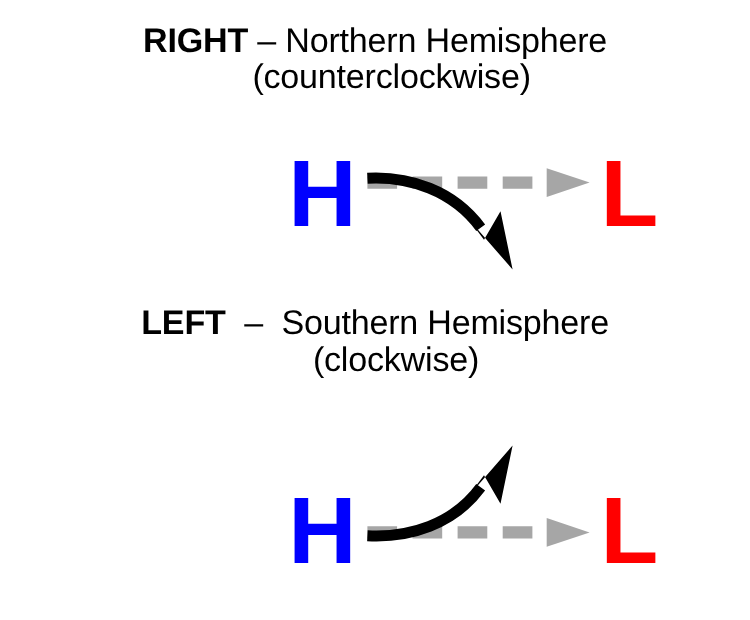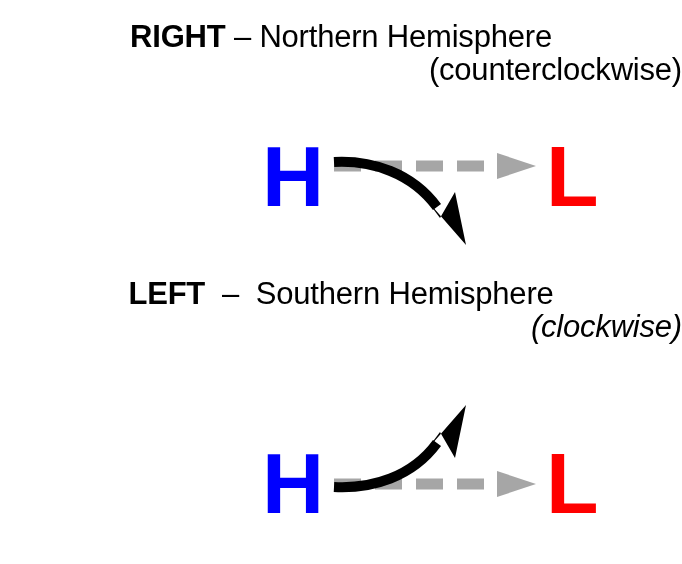--- a/index.html
+++ b/index.html
@@ -32,29 +32,28 @@
     white-space: pre;
   }
   .caption-line .kw {
     font-weight: bold;
   }
   .caption-sub {
     display: block;
     font-size: 31px;
     letter-spacing: -0.2px;
     white-space: pre;
-    text-align: right;
   }
 
   #caption-north { top: 20px; }
   #caption-south { top: 277px; }
 
   
   #caption-north .caption-sub { padding-left: 30px; }
-  #caption-south .caption-sub { padding-left: 38px; font-style: italic; }
+  #caption-south .caption-sub { padding-left: 38px; }
 
   
   .diagram {
     position: absolute;
     left: 0;
     width: 682px;
     height: 135px;
   }
   #diagram-north { top: 125px; }
   #diagram-south { top: 398px; }

